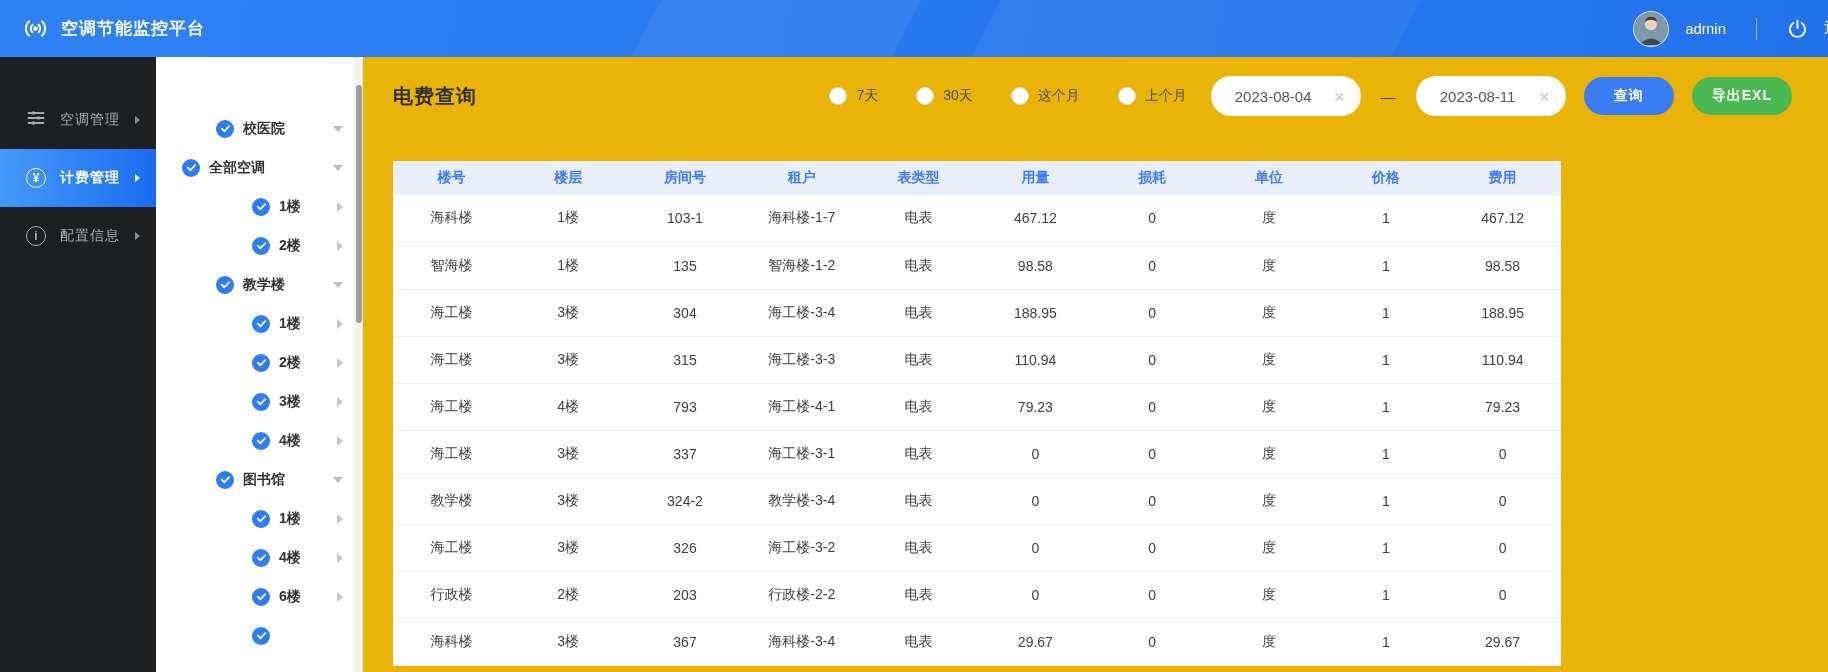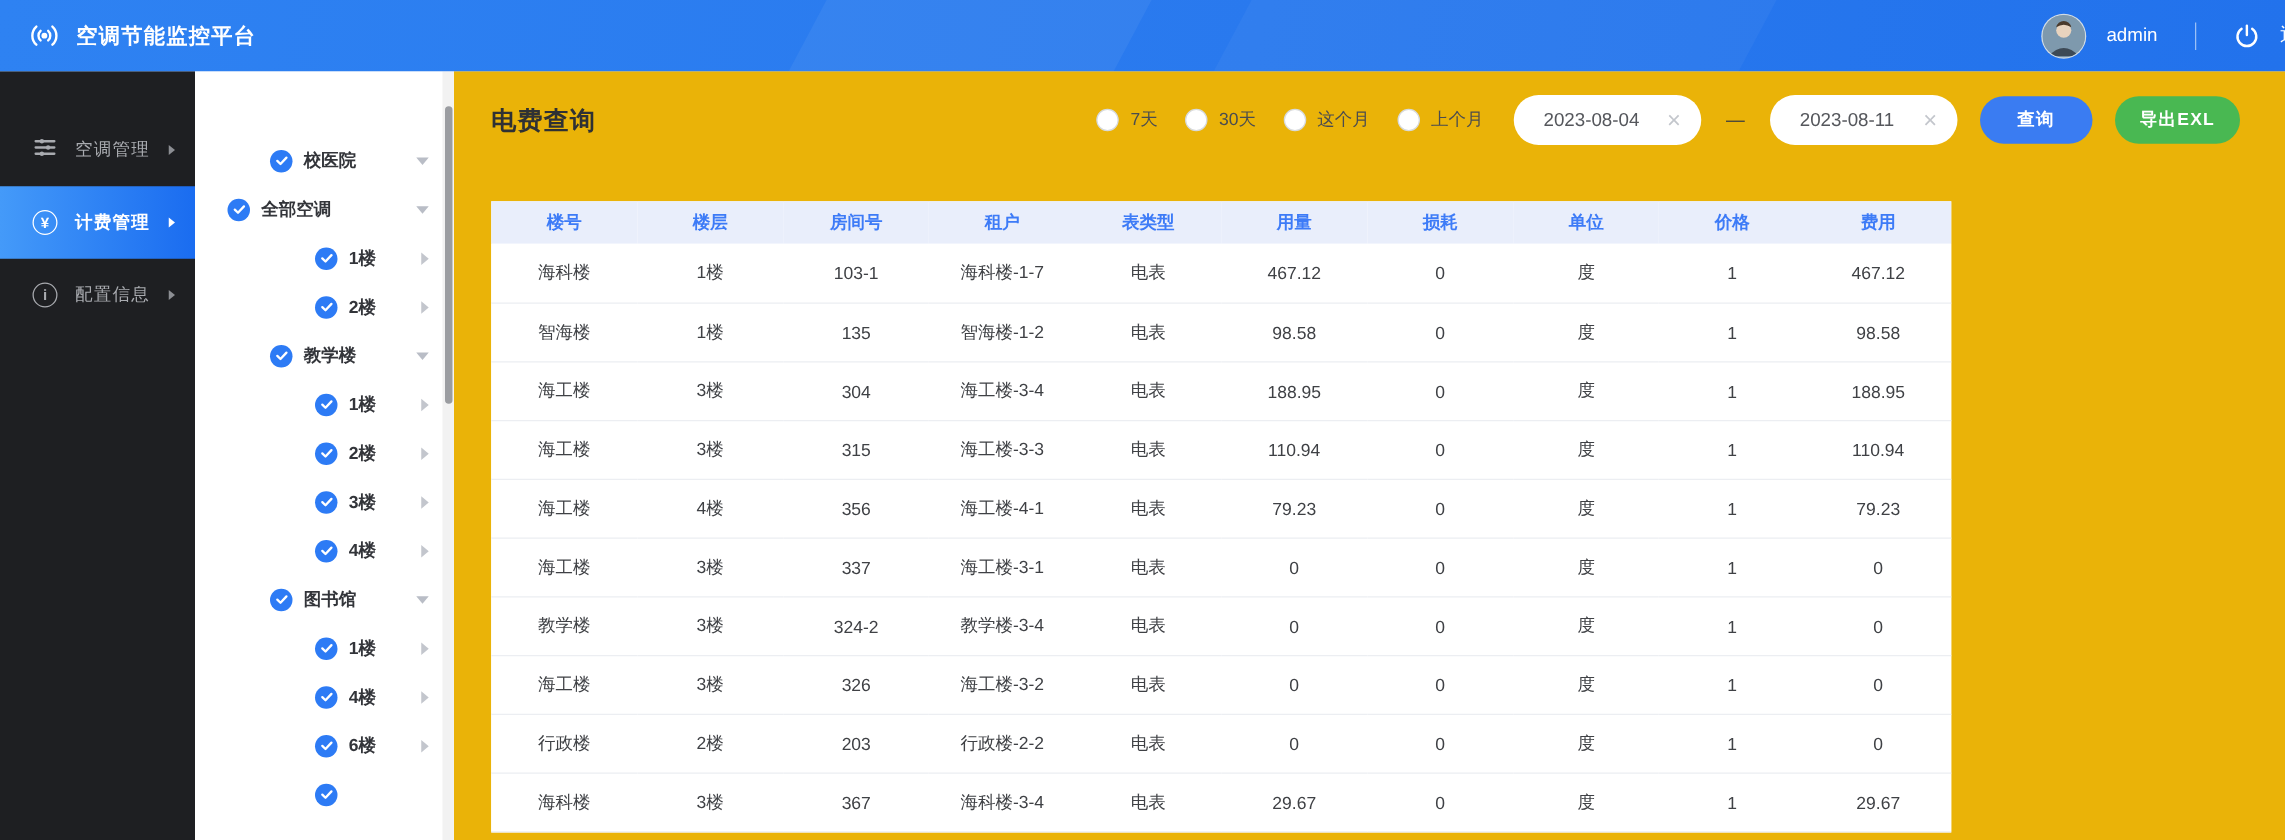--- a/index.html
+++ b/index.html
@@ -294,21 +294,21 @@
         </div>
       <div class="tree-scrollbar">
         <div class="thumb"></div>
       </div>
     </div>
 
     <main class="main">
       <div class="toolbar">
         <h2 class="page-title">电费查询</h2>
         <div class="controls">
-          <div style="display:flex;align-items:center;gap:16px;" id="quick-ranges">
+          <div style="display:flex;align-items:center;gap:32px;" id="quick-ranges">
               <span class="radio-item">
                 <span class="radio-circle"></span>
                 <span class="radio-label">7天</span>
               </span>
               <span class="radio-item">
                 <span class="radio-circle"></span>
                 <span class="radio-label">30天</span>
               </span>
               <span class="radio-item">
                 <span class="radio-circle"></span>
@@ -394,21 +394,21 @@
                 <td>电表</td>
                 <td>110.94</td>
                 <td>0</td>
                 <td>度</td>
                 <td>1</td>
                 <td>110.94</td>
               </tr>
               <tr>
                 <td>海工楼</td>
                 <td>4楼</td>
-                <td>356</td>
+                <td>793</td>
                 <td>海工楼-4-1</td>
                 <td>电表</td>
                 <td>79.23</td>
                 <td>0</td>
                 <td>度</td>
                 <td>1</td>
                 <td>79.23</td>
               </tr>
               <tr>
                 <td>海工楼</td>

